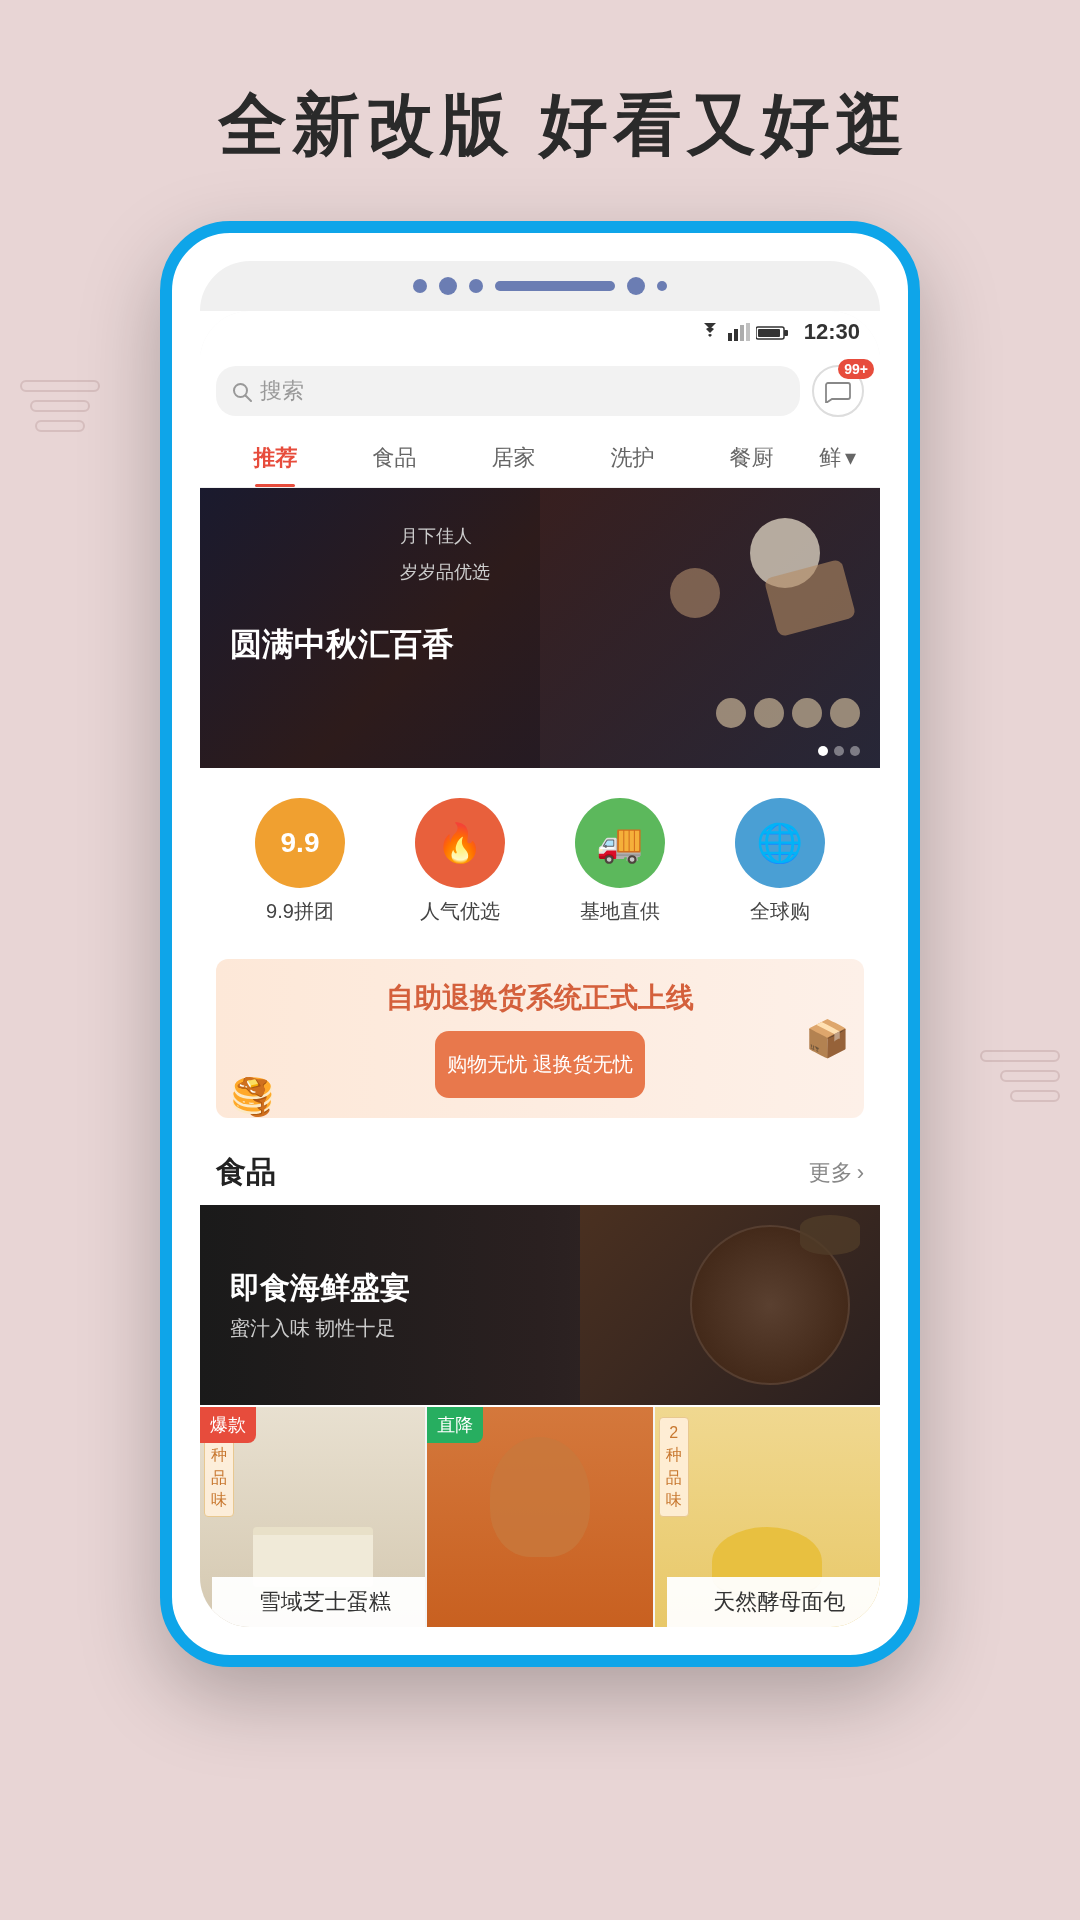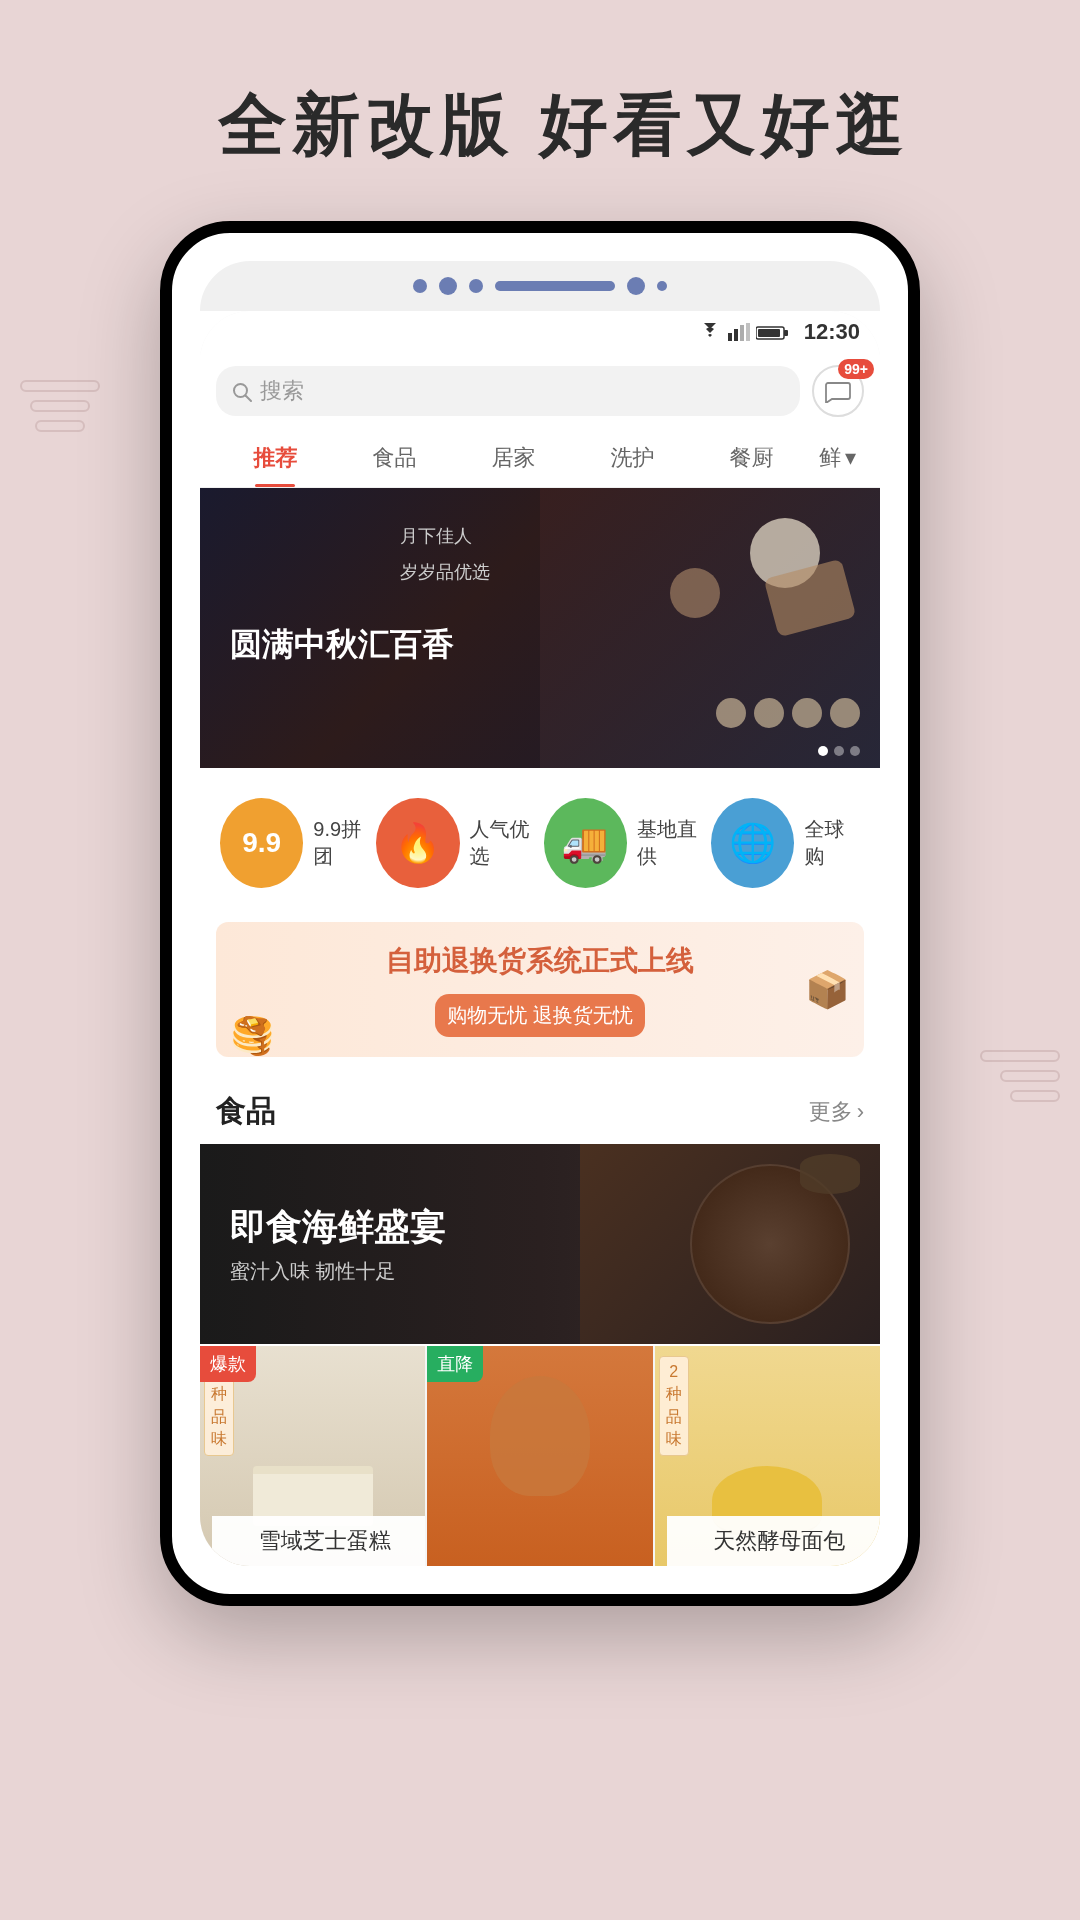--- a/index.html
+++ b/index.html
@@ -58,21 +58,21 @@
     
     .phone-frame {
       position: relative;
       z-index: 2;
       width: 760px;
       margin: 0 auto;
       background: #fff;
       border-radius: 70px;
       box-shadow: 0 30px 80px rgba(0,0,0,0.25);
       padding: 28px;
-      border: 12px solid #000000;
+      border: 12px solid #0ea5e9;
     }
     .phone-inner {
       background: #f5f5f5;
       border-radius: 50px;
       overflow: hidden;
     }
 
     
     .phone-top-bar {
       background: #f0f0f0;
@@ -276,20 +276,21 @@
 
     
     .quick-icons {
       display: flex;
       justify-content: space-around;
       padding: 30px 20px 20px;
       background: #fff;
     }
     .quick-icon-item {
       display: flex;
+      flex-direction: column;
       align-items: center;
       gap: 10px;
       cursor: pointer;
     }
     .icon-circle {
       width: 90px;
       height: 90px;
       border-radius: 50%;
       display: flex;
       align-items: center;
@@ -320,21 +321,21 @@
       font-size: 28px;
       color: #d4603c;
       font-weight: 600;
     }
     .promo-text-sub {
       font-size: 20px;
       color: #e07840;
       margin-top: 6px;
       background: #e8784c;
       color: #fff;
-      padding: 8px 12px;
+      padding: 20px 12px;
       border-radius: 14px;
       display: inline-block;
     }
 
     
     .section-header {
       display: flex;
       justify-content: space-between;
       align-items: center;
       padding: 20px 16px 12px;
@@ -362,21 +363,21 @@
     .food-banner-img {
       width: 100%;
       height: 200px;
       background: linear-gradient(90deg, #1a1a1a 0%, #2a2020 50%, #3a3030 100%);
       display: flex;
       align-items: center;
       padding: 20px 30px;
       position: relative;
     }
     .food-banner-text h3 {
-      font-size: 36px;
+      font-size: 30px;
       color: #fff;
       font-weight: 700;
     }
     .food-banner-text p {
       font-size: 20px;
       color: #ccc;
       margin-top: 6px;
     }
 
     

